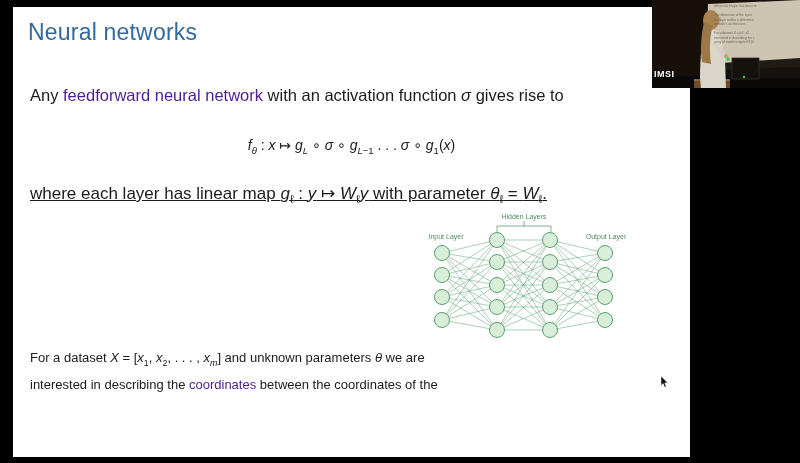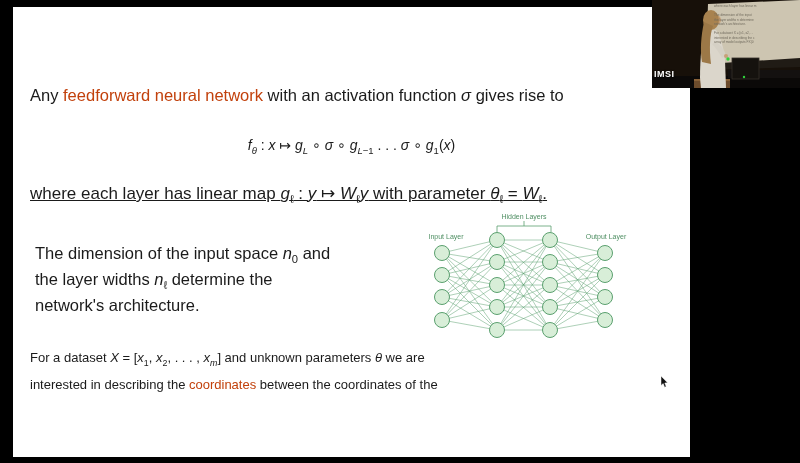--- a/index.html
+++ b/index.html
@@ -3,21 +3,21 @@
 <meta charset="utf-8">
 <style>
   html,body{margin:0;padding:0;background:#000;}
   *{box-sizing:border-box;}
   .stage{position:relative;width:800px;height:463px;background:#000;overflow:hidden;
          font-family:"Liberation Sans","DejaVu Sans",sans-serif;}
   
   .slide{position:absolute;left:13px;top:7px;width:677px;height:450px;background:#fff;color:#1b1b1b;}
   .slide-title{position:absolute;left:15px;top:12px;font-size:23px;font-weight:400;color:#336a9d;letter-spacing:.2px;}
   .intro{position:absolute;left:17px;top:79px;width:650px;font-size:16.5px;}
-  .blue{color:#c2410c;}
+  .blue{color:#4c1d95;}
   sub{font-size:68%;line-height:0;}
   .formula{position:absolute;left:0;top:130px;width:100%;text-align:center;font-size:14px;}
   .layer-line{position:absolute;left:17px;top:176px;width:650px;font-size:17px;text-decoration:underline;}
   .dim-para{position:absolute;left:22px;top:233px;width:380px;font-size:16.5px;}
   .dim-para div{line-height:26px;}
   .dataset-para{position:absolute;left:17px;top:338px;width:648px;font-size:13px;}
   .dataset-para div{line-height:26.5px;}
   
   .diagram{position:absolute;left:412px;top:201px;width:250px;height:135px;}
   .diagram svg{width:100%;height:100%;}
@@ -34,32 +34,28 @@
         letter-spacing:.5px;text-shadow:0 0 2px #000;}
   
   .cursor{position:absolute;left:660px;top:376px;width:9px;height:12px;}
 </style>
 </head>
 <body>
 
 <div class="stage">
 
   <div class="slide">
+    <div class="slide-title">Neural networks</div>
 
     <div class="intro">Any <span class="blue">feedforward neural network</span> with an activation function <i>σ</i> gives rise to</div>
 
     <div class="formula"><i>f</i><sub><i>θ</i></sub> : <i>x</i> ↦ <i>g</i><sub><i>L</i></sub> ∘ <i>σ</i> ∘ <i>g</i><sub><i>L</i>−1</sub> . . . <i>σ</i> ∘ <i>g</i><sub>1</sub>(<i>x</i>)</div>
 
     <div class="layer-line">where each layer has linear map <i>g</i><sub>ℓ</sub> : <i>y</i> ↦ <i>W</i><sub>ℓ</sub><i>y</i> with parameter <i>θ</i><sub>ℓ</sub> = <i>W</i><sub>ℓ</sub>.</div>
 
-    <div class="dim-para">
-        <div>The dimension of the input space <i>n</i><sub>0</sub> and</div>
-        <div>the layer widths <i>n</i><sub>ℓ</sub> determine the</div>
-        <div>network's architecture.</div>
-      </div>
 
     <div class="diagram">
       <svg viewBox="0 0 250 135">
         <text class="net-label" x="99" y="11" text-anchor="middle">Hidden Layers</text>
         <path class="net-bracket" d="M99,13 L99,18 M72,18 L126,18 M72,18 L72,24 M126,18 L126,24"></path>
         <text class="net-label" x="21" y="31" text-anchor="middle">Input Layer</text>
         <text class="net-label" x="181" y="31" text-anchor="middle">Output Layer</text>
         <g id="net-edges">
             <line x1="17" y1="45" x2="72" y2="32" class="net-line"></line>
             <line x1="17" y1="45" x2="72" y2="54" class="net-line"></line>

